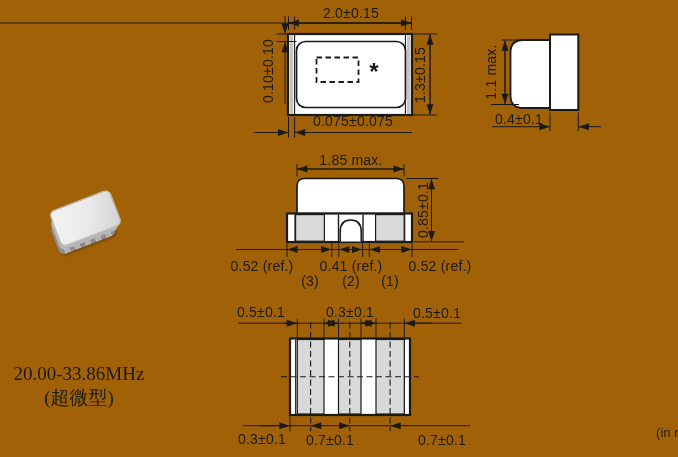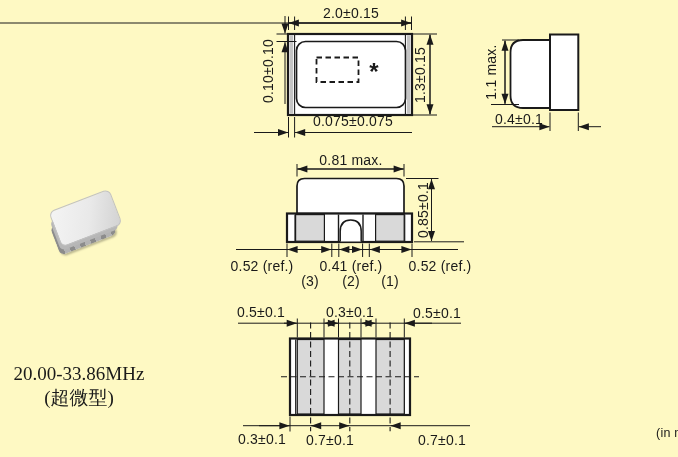--- a/index.html
+++ b/index.html
@@ -1,17 +1,17 @@
 <!DOCTYPE html>
 <html><head>
 <meta charset="utf-8">
 <style>
   html,body{margin:0;padding:0;background:#fff;}
   .canvas{
-    position:relative;width:678px;height:457px;background:#fef9c3;overflow:hidden;
+    position:relative;width:678px;height:457px;background:#a16207;overflow:hidden;
     font-family:"Liberation Sans",sans-serif;color:#1a1a1a;
   }
   .canvas svg{position:absolute;left:0;top:0;}
   .lbl{
     position:absolute;transform:translate(-50%,-50%);
     font-size:14px;line-height:1;white-space:nowrap;letter-spacing:.2px;color:#1a1a1a;
   }
   .lbl.rot{transform:translate(-50%,-50%) rotate(-90deg);}
   .lbl.small{font-size:12.5px;margin-left:32px;}
   .lbl.star{font-size:24px;font-weight:bold;}
@@ -182,21 +182,21 @@
 
   <span class="lbl" style="left:351px;top:12.5px;">2.0±0.15</span>
   <span class="lbl rot" style="left:268px;top:71px;">0.10±0.10</span>
   <span class="lbl rot" style="left:420px;top:74.5px;">1.3±0.15</span>
   <span class="lbl" style="left:353px;top:121px;">0.075±0.075</span>
   <span class="lbl star" style="left:374px;top:72px;">*</span>
 
   <span class="lbl rot" style="left:491px;top:72px;">1.1 max.</span>
   <span class="lbl" style="left:519px;top:118.5px;">0.4±0.1</span>
 
-  <span class="lbl" style="left:351px;top:160px;">0.81 max.</span>
+  <span class="lbl" style="left:351px;top:160px;">1.85 max.</span>
   <span class="lbl rot" style="left:422.5px;top:209.5px;">0.85±0.1</span>
   <span class="lbl" style="left:262px;top:266px;">0.52 (ref.)</span>
   <span class="lbl" style="left:351px;top:266px;">0.41 (ref.)</span>
   <span class="lbl" style="left:440px;top:266px;">0.52 (ref.)</span>
   <span class="lbl" style="left:310px;top:280.5px;">(3)</span>
   <span class="lbl" style="left:351px;top:280.5px;">(2)</span>
   <span class="lbl" style="left:390px;top:280.5px;">(1)</span>
 
   <span class="lbl" style="left:261px;top:311.5px;">0.5±0.1</span>
   <span class="lbl" style="left:350px;top:311.5px;">0.3±0.1</span>

